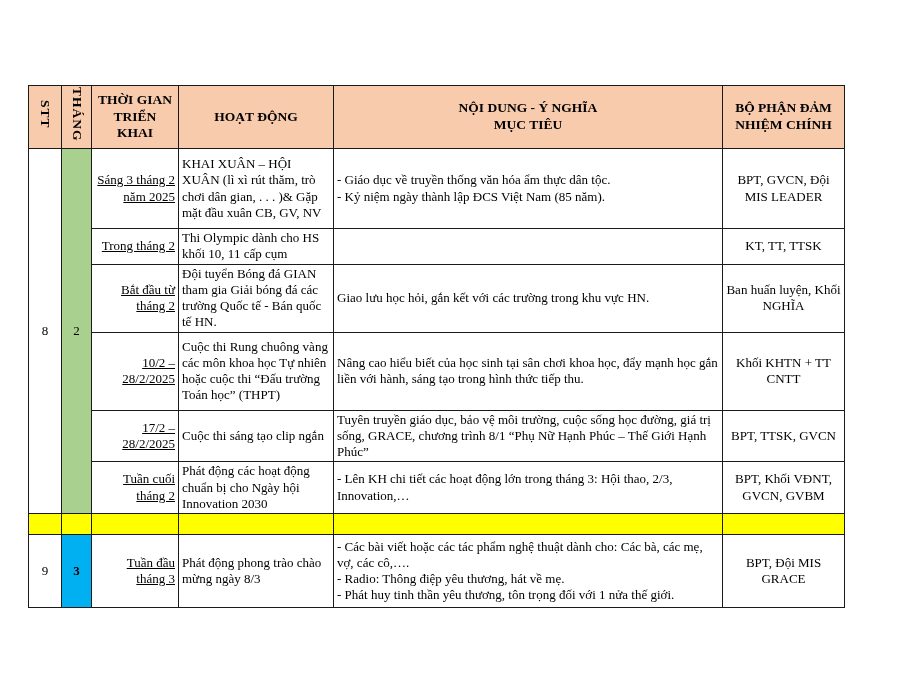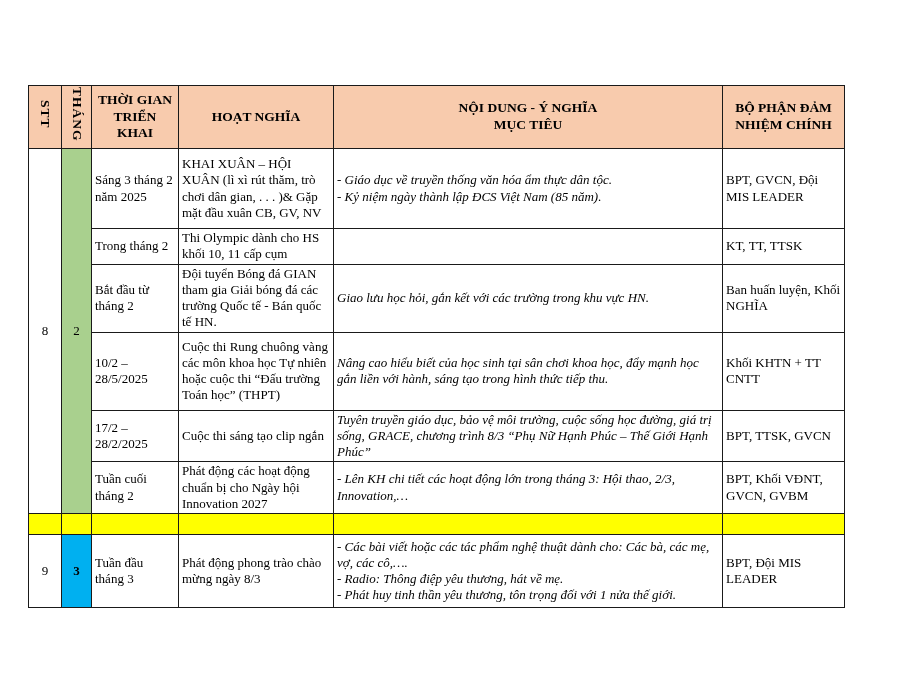--- a/index.html
+++ b/index.html
@@ -3,24 +3,24 @@
 <meta charset="utf-8">
 <style>
   html,body{margin:0;padding:0;background:#fff;}
   #page{position:relative;width:900px;height:695px;background:#ffffff;overflow:hidden;
         font-family:"Liberation Serif","DejaVu Serif",serif;color:#000;}
   table#plan{position:absolute;left:28px;top:85px;width:816px;border-collapse:collapse;table-layout:fixed;}
   #plan td,#plan th{border:1px solid #1a1a1a;font-size:13px;line-height:1.25;padding:1px 3px;
         vertical-align:middle;overflow:hidden;}
   #plan th{background:#f8cbad;font-weight:bold;text-align:center;font-size:13.5px;white-space:pre-line;}
   .vhead span{display:inline-block;writing-mode:vertical-rl;letter-spacing:1px;}
-  td.time{text-align:left;}
+  td.time{text-align:right;text-decoration:underline;}
   td.activity{text-align:left;vertical-align:middle;padding-left:4px;padding-right:2px;}
-  td.content{text-align:left;padding-left:6px;padding-right:4px;white-space:pre-line;font-style:italic;}
-  td.dept{}
+  td.content{text-align:left;padding-left:6px;padding-right:4px;white-space:pre-line;}
+  td.dept{text-align:center;}
   td.stt{text-align:center;background:#ffffff;}
   td.month{text-align:center;}
   td.month-2{background:#a9d08e;}
   td.month-3{background:#00b0f0;font-weight:bold;}
   tr.sep td{background:#ffff00;padding:0;}
 </style>
 </head>
 <body>
 
 <div id="page">
@@ -33,21 +33,21 @@
         <col style="width:389px">
         <col style="width:122px">
     </colgroup>
     <thead>
       <tr style="height:63px">
         <th class="vhead"><span>STT</span></th>
         <th class="vhead"><span>THÁNG</span></th>
         <th>THỜI GIAN
 TRIỂN
 KHAI</th>
-        <th>HOẠT NGHĨA</th>
+        <th>HOẠT ĐỘNG</th>
         <th>NỘI DUNG - Ý NGHĨA
 MỤC TIÊU</th>
         <th>BỘ PHẬN ĐẢM
 NHIỆM CHÍNH</th>
       </tr>
     </thead>
     <tbody>
       <tr style="height:80px">
         <td class="stt" rowspan="6">8</td>
         <td class="month month-2" rowspan="6">2</td>
@@ -63,50 +63,50 @@
         <td class="content"></td>
         <td class="dept">KT, TT, TTSK</td>
       </tr>
       <tr style="height:68px">
         <td class="time">Bắt đầu từ tháng 2</td>
         <td class="activity">Đội tuyển Bóng đá GIAN tham gia Giải bóng đá các trường Quốc tế - Bán quốc tế HN.</td>
         <td class="content">Giao lưu học hỏi, gắn kết với các trường trong khu vực HN.</td>
         <td class="dept">Ban huấn luyện, Khối NGHĨA</td>
       </tr>
       <tr style="height:78px">
-        <td class="time">10/2 – 28/5/2025</td>
+        <td class="time">10/2 – 28/2/2025</td>
         <td class="activity">Cuộc thi Rung chuông vàng các môn khoa học Tự nhiên hoặc cuộc thi “Đấu trường Toán học” (THPT)</td>
         <td class="content">Nâng cao hiểu biết của học sinh tại sân chơi khoa học, đẩy mạnh học gắn liền với hành, sáng tạo trong hình thức tiếp thu.</td>
         <td class="dept">Khối KHTN + TT CNTT</td>
       </tr>
       <tr style="height:43px">
         <td class="time">17/2 – 28/2/2025</td>
         <td class="activity">Cuộc thi sáng tạo clip ngắn</td>
-        <td class="content">Tuyên truyền giáo dục, bảo vệ môi trường, cuộc sống học đường, giá trị sống, GRACE, chương trình 8/3 “Phụ Nữ Hạnh Phúc – Thế Giới Hạnh Phúc”</td>
+        <td class="content">Tuyên truyền giáo dục, bảo vệ môi trường, cuộc sống học đường, giá trị sống, GRACE, chương trình 8/1 “Phụ Nữ Hạnh Phúc – Thế Giới Hạnh Phúc”</td>
         <td class="dept">BPT, TTSK, GVCN</td>
       </tr>
       <tr style="height:46px">
         <td class="time">Tuần cuối tháng 2</td>
-        <td class="activity">Phát động các hoạt động chuẩn bị cho Ngày hội Innovation 2027</td>
+        <td class="activity">Phát động các hoạt động chuẩn bị cho Ngày hội Innovation 2030</td>
         <td class="content">- Lên KH chi tiết các hoạt động lớn trong tháng 3: Hội thao, 2/3, Innovation,…</td>
         <td class="dept">BPT, Khối VĐNT, GVCN, GVBM</td>
       </tr>
       <tr class="sep" style="height:21px">
         <td></td>
         <td></td>
         <td></td>
         <td></td>
         <td></td>
         <td></td>
       </tr>
       <tr style="height:73px">
         <td class="stt">9</td>
         <td class="month month-3">3</td>
         <td class="time">Tuần đầu tháng 3</td>
         <td class="activity">Phát động phong trào chào mừng ngày 8/3</td>
         <td class="content">- Các bài viết hoặc các tác phẩm nghệ thuật dành cho: Các bà, các mẹ, vợ, các cô,….
 - Radio: Thông điệp yêu thương, hát về mẹ.
 - Phát huy tinh thần yêu thương, tôn trọng đối với 1 nửa thế giới.</td>
-        <td class="dept">BPT, Đội MIS LEADER</td>
+        <td class="dept">BPT, Đội MIS GRACE</td>
       </tr>
     </tbody>
   </table>
 </div>
 
 </body></html>

